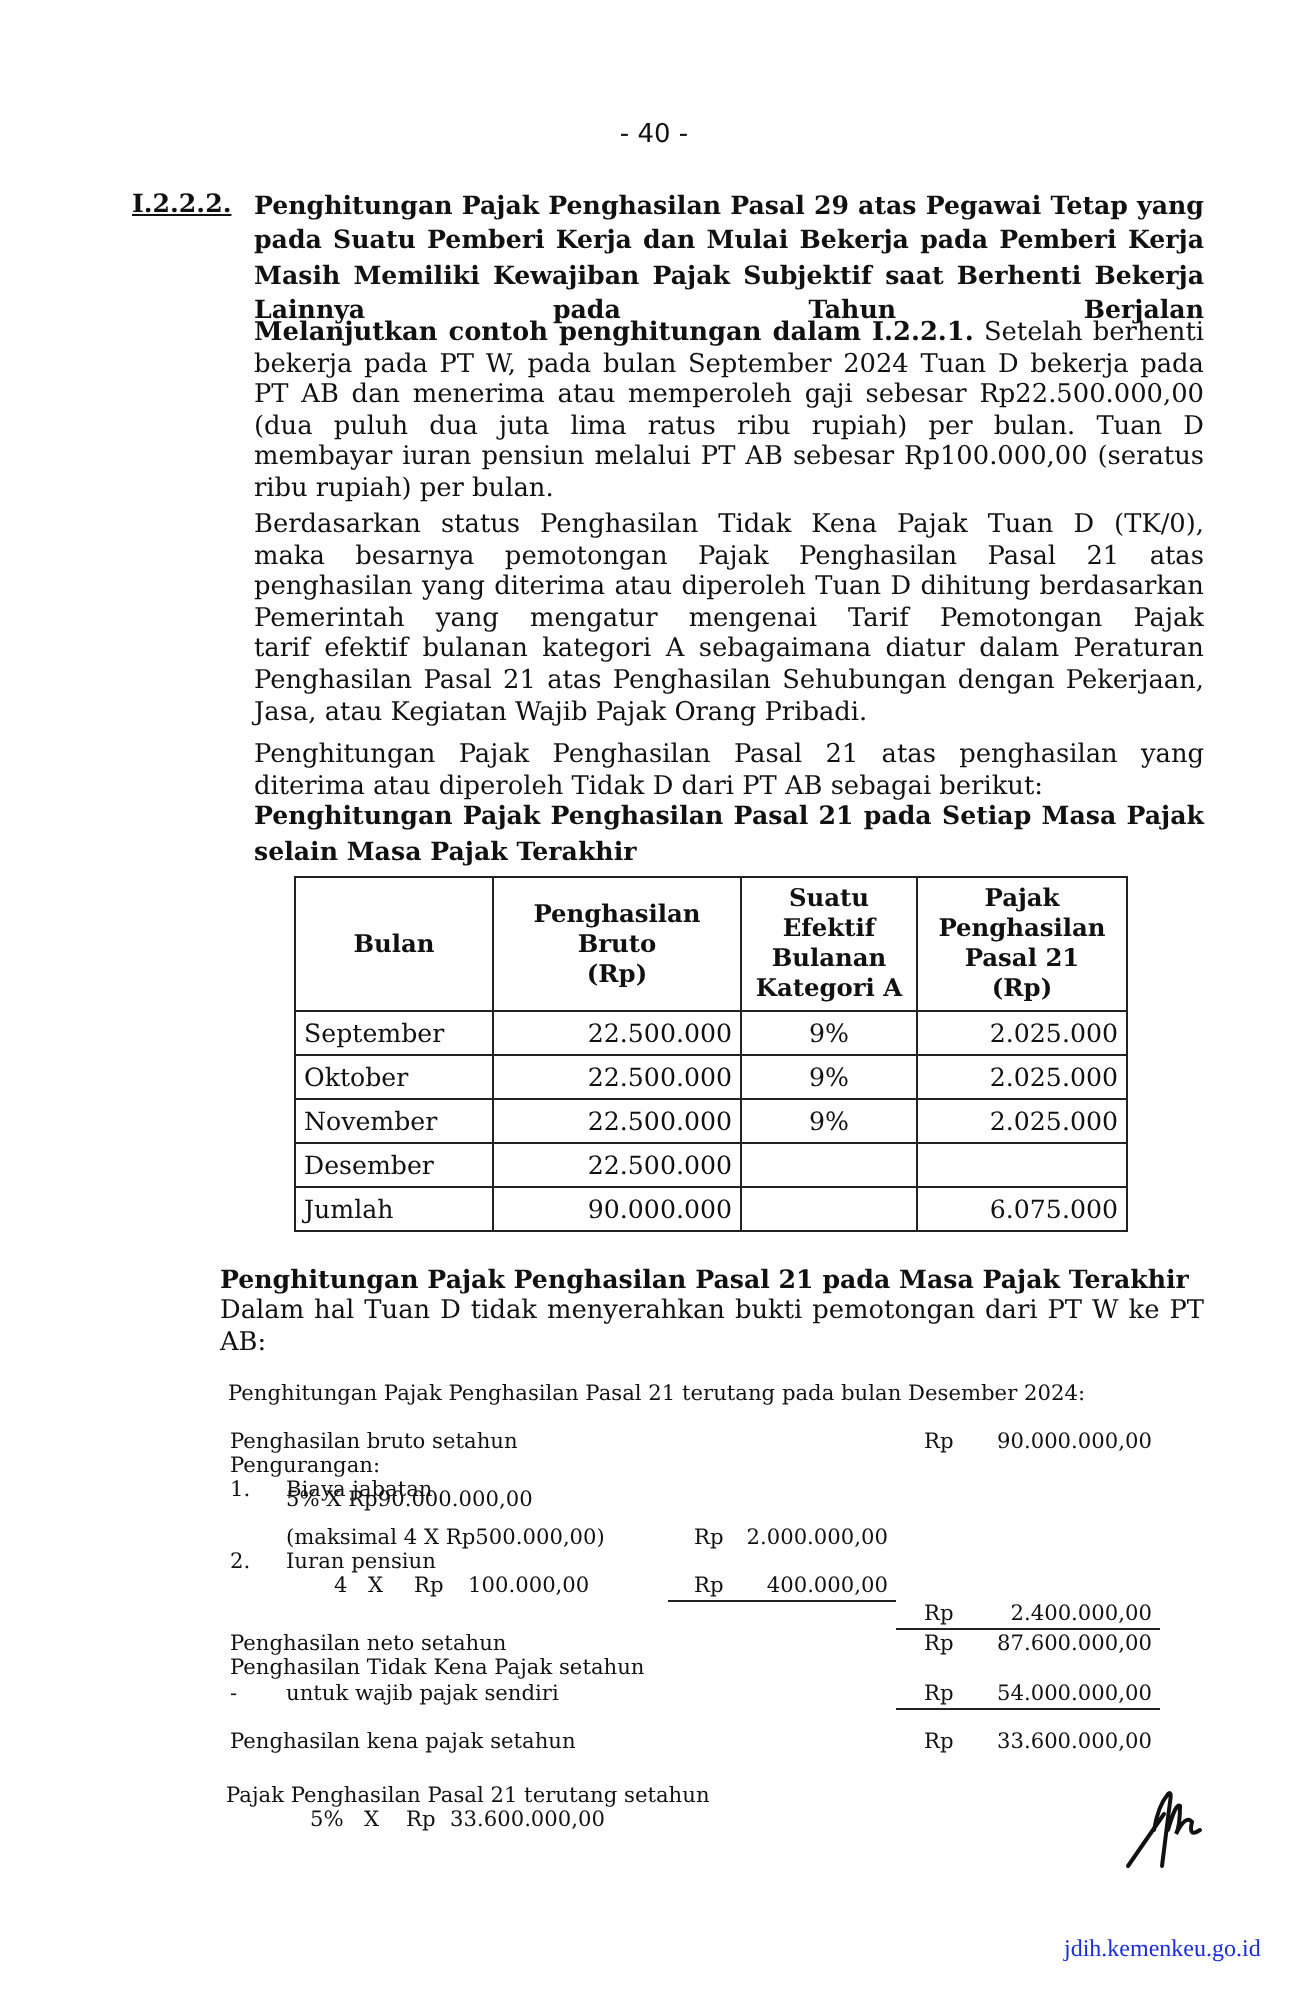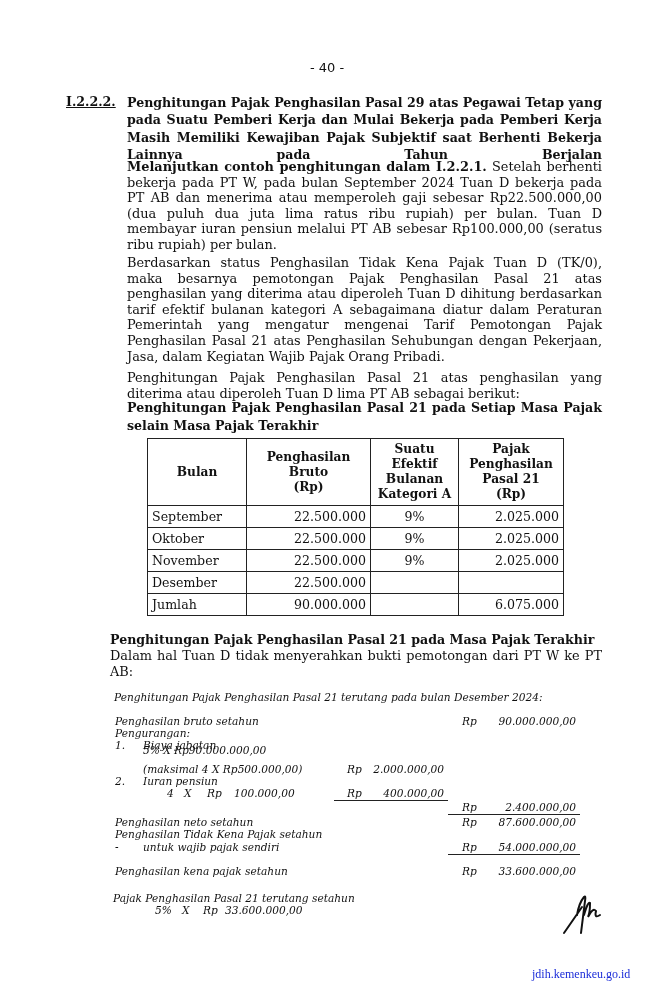--- a/index.html
+++ b/index.html
@@ -12,21 +12,21 @@
     .para .b { font-weight: bold; }
     .just-line { display: block; text-align: justify; text-align-last: justify; }
     .last-line { display: block; text-align: left; }
     .bold-heading { left: 127px; width: 475px; font-weight: bold; font-size: 12.6px; line-height: 18px; }
     table.pph { position: absolute; left: 147px; top: 438px; border-collapse: collapse; font-size: 12.6px; }
     table.pph th, table.pph td { border: 1.2px solid #222; padding: 0 4px; }
     table.pph th { font-weight: bold; text-align: center; line-height: 15px; height: 66px; font-size: 12.2px; }
     table.pph td { height: 21px; }
     td.num { text-align: right; }
     td.ctr { text-align: center; }
-    .calc { font-size: 10.6px; line-height: 11.4px; font-style: italic; }
+    .calc { font-size: 10.6px; line-height: 11.4px; }
     .ul { border-bottom: 1.4px solid #222; }
     .link { left: 532px; top: 967px; font-family: Liberation Serif, serif; font-size: 12px; color: #1a2bd8; }
   </style>
 </head>
 <body>
 
 <div class="abs page-num">- 40 -</div>
 
 <div class="abs sec-num">I.2.2.2.</div>
 <div class="abs sec-title">
@@ -42,29 +42,29 @@
   <span class="just-line">PT AB dan menerima atau memperoleh gaji sebesar Rp22.500.000,00</span>
   <span class="just-line">(dua puluh dua juta lima ratus ribu rupiah) per bulan. Tuan D</span>
   <span class="just-line">membayar iuran pensiun melalui PT AB sebesar Rp100.000,00 (seratus</span>
   <span class="last-line">ribu rupiah) per bulan.</span>
 </div>
 
 <div class="abs para" style="top:255px;">
   <span class="just-line">Berdasarkan status Penghasilan Tidak Kena Pajak Tuan D (TK/0),</span>
   <span class="just-line">maka besarnya pemotongan Pajak Penghasilan Pasal 21 atas</span>
   <span class="just-line">penghasilan yang diterima atau diperoleh Tuan D dihitung berdasarkan</span>
+  <span class="just-line">Pemerintah yang mengatur mengenai Tarif Pemotongan Pajak</span>
   <span class="just-line">tarif efektif bulanan kategori A sebagaimana diatur dalam Peraturan</span>
-  <span class="just-line">Pemerintah yang mengatur mengenai Tarif Pemotongan Pajak</span>
   <span class="just-line">Penghasilan Pasal 21 atas Penghasilan Sehubungan dengan Pekerjaan,</span>
-  <span class="last-line">Jasa, dalam Kegiatan Wajib Pajak Orang Pribadi.</span>
+  <span class="last-line">Jasa, atau Kegiatan Wajib Pajak Orang Pribadi.</span>
 </div>
 
 <div class="abs para" style="top:370px;">
   <span class="just-line">Penghitungan Pajak Penghasilan Pasal 21 atas penghasilan yang</span>
-  <span class="last-line">diterima atau diperoleh Tuan D lima PT AB sebagai berikut:</span>
+  <span class="last-line">diterima atau diperoleh Tidak D dari PT AB sebagai berikut:</span>
 </div>
 
 <div class="abs bold-heading" style="top:399px;">
   <span class="just-line">Penghitungan Pajak Penghasilan Pasal 21 pada Setiap Masa Pajak</span>
   <span class="last-line">selain Masa Pajak Terakhir</span>
 </div>
 
 <table class="pph">
   <colgroup>
     <col style="width:99px">

